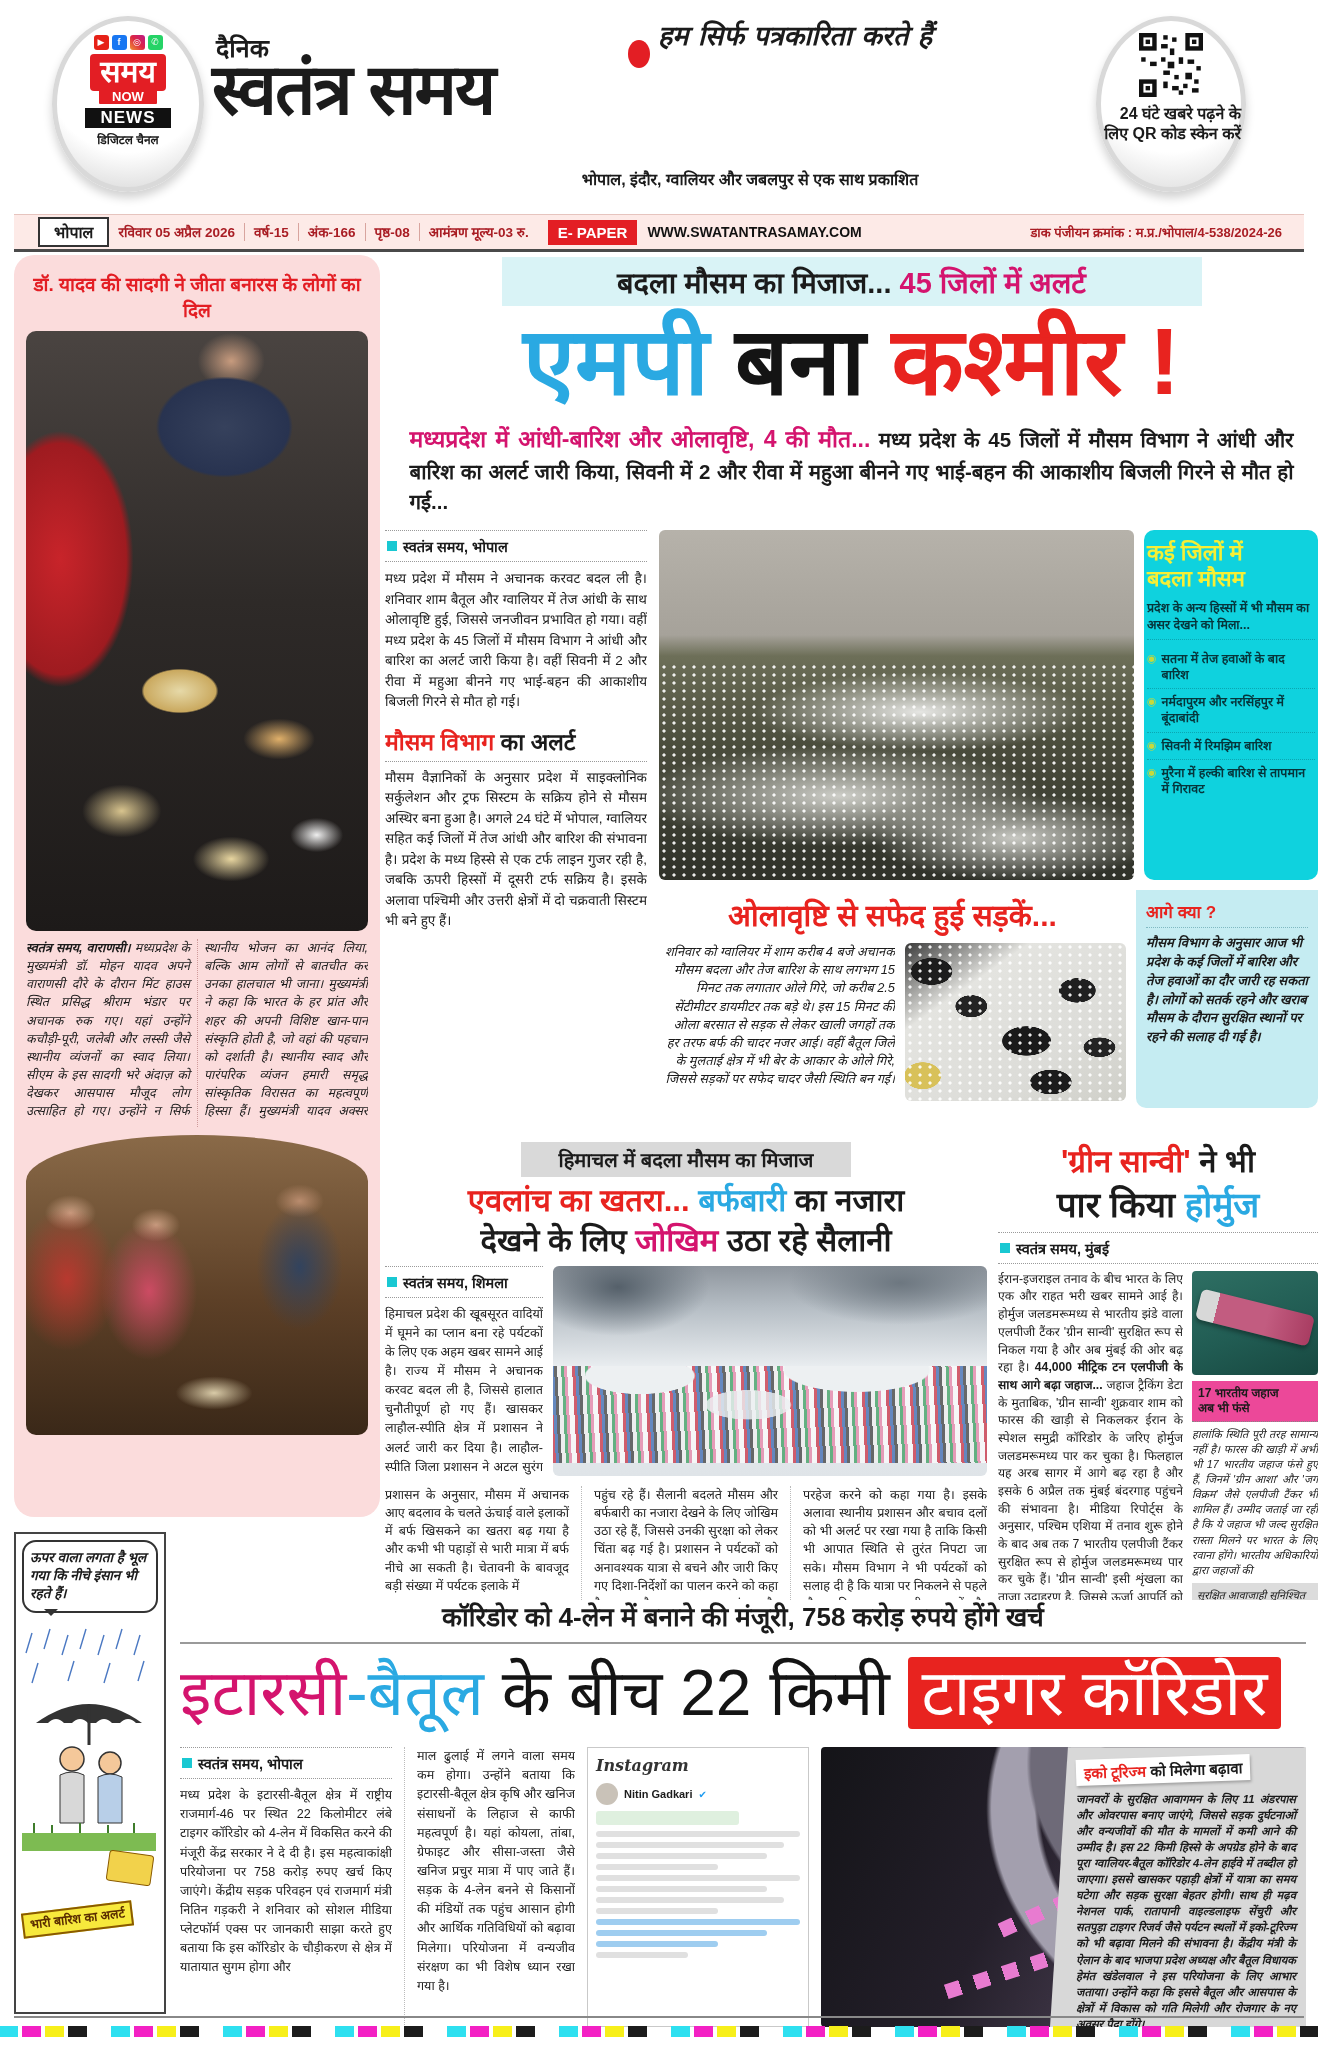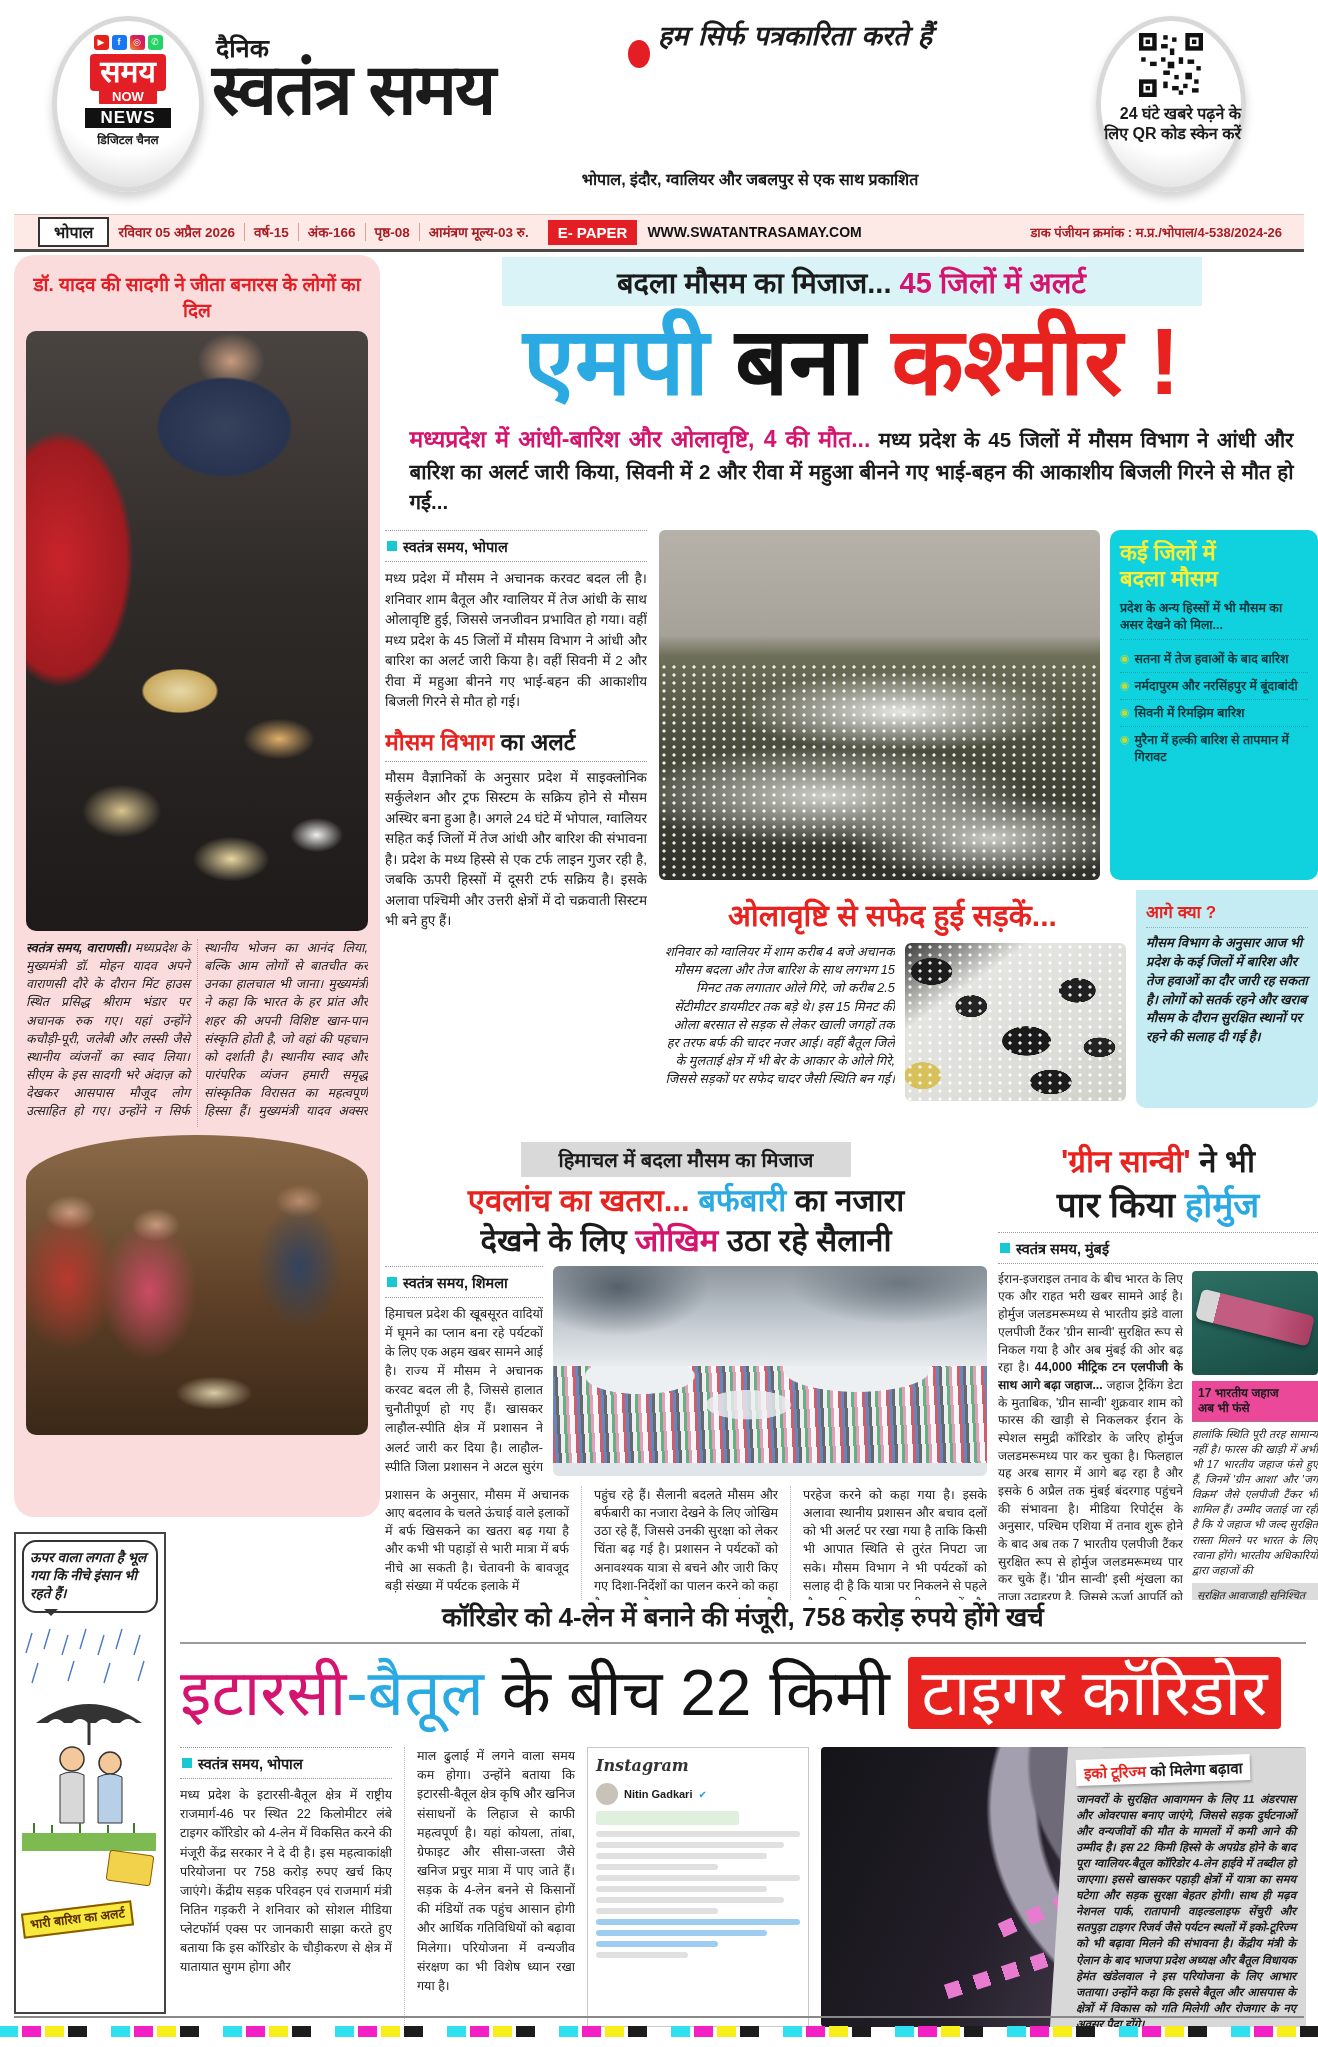--- a/index.html
+++ b/index.html
@@ -88,21 +88,21 @@
   .alert-h{font-weight:900;font-size:23px;border-bottom:1px dotted #999;padding:6px 0 4px;margin:6px 0;}
   .mright{flex:1;display:flex;flex-direction:column;}
   .row1{display:flex;gap:10px;height:350px;}
   .ph-hailroad{flex:1;border-radius:6px;background:
       radial-gradient(ellipse 230px 55px at 55% 52%,rgba(255,255,255,.85),transparent 72%),
       radial-gradient(ellipse 280px 70px at 38% 76%,rgba(242,242,238,.8),transparent 72%),
       radial-gradient(ellipse 200px 60px at 75% 88%,rgba(250,250,246,.75),transparent 72%),
       linear-gradient(180deg,#b6b2aa 0%,#a6a29a 30%,#6d6f58 36%,#4a4c3c 62%,#2f3129 100%);}
   .speck{position:absolute;left:0;right:0;bottom:0;height:62%;
       background-image:radial-gradient(circle,rgba(255,255,255,.9) 0 1.3px,transparent 1.9px);background-size:10px 8px;}
-  .districts{width:208px;background:#0fd2de;border-radius:10px;padding:10px 10px;box-sizing:border-box;overflow:hidden;}
+  .districts{width:174px;background:#0fd2de;border-radius:10px;padding:10px 3px;box-sizing:border-box;overflow:hidden;}
   .dist-h{color:#f6ef35;font-weight:900;font-size:22px;line-height:1.2;}
   .dist-intro{color:#06353b;font-weight:bold;font-size:12.5px;margin:7px 0 6px;border-bottom:1px dotted #0aa7b2;padding-bottom:5px;line-height:1.35;}
   .dist-li{display:flex;gap:5px;color:#06353b;font-weight:bold;font-size:12.5px;line-height:1.3;
       border-bottom:1px dotted #0aa7b2;padding:5px 0;}
   .dist-li .mark{color:#c6d93c;font-size:11px;}
   .roads{flex:1;display:flex;gap:10px;margin-top:10px;}
   .roads-main{flex:1;}
   .roads-h{color:#e8231f;font-weight:900;font-size:30px;text-align:center;margin:4px 0 8px;}
   .roads-row{display:flex;gap:10px;height:158px;}
   .roads-cap{width:236px;font-style:italic;font-size:12.8px;line-height:1.42;text-align:right;overflow:hidden;}

